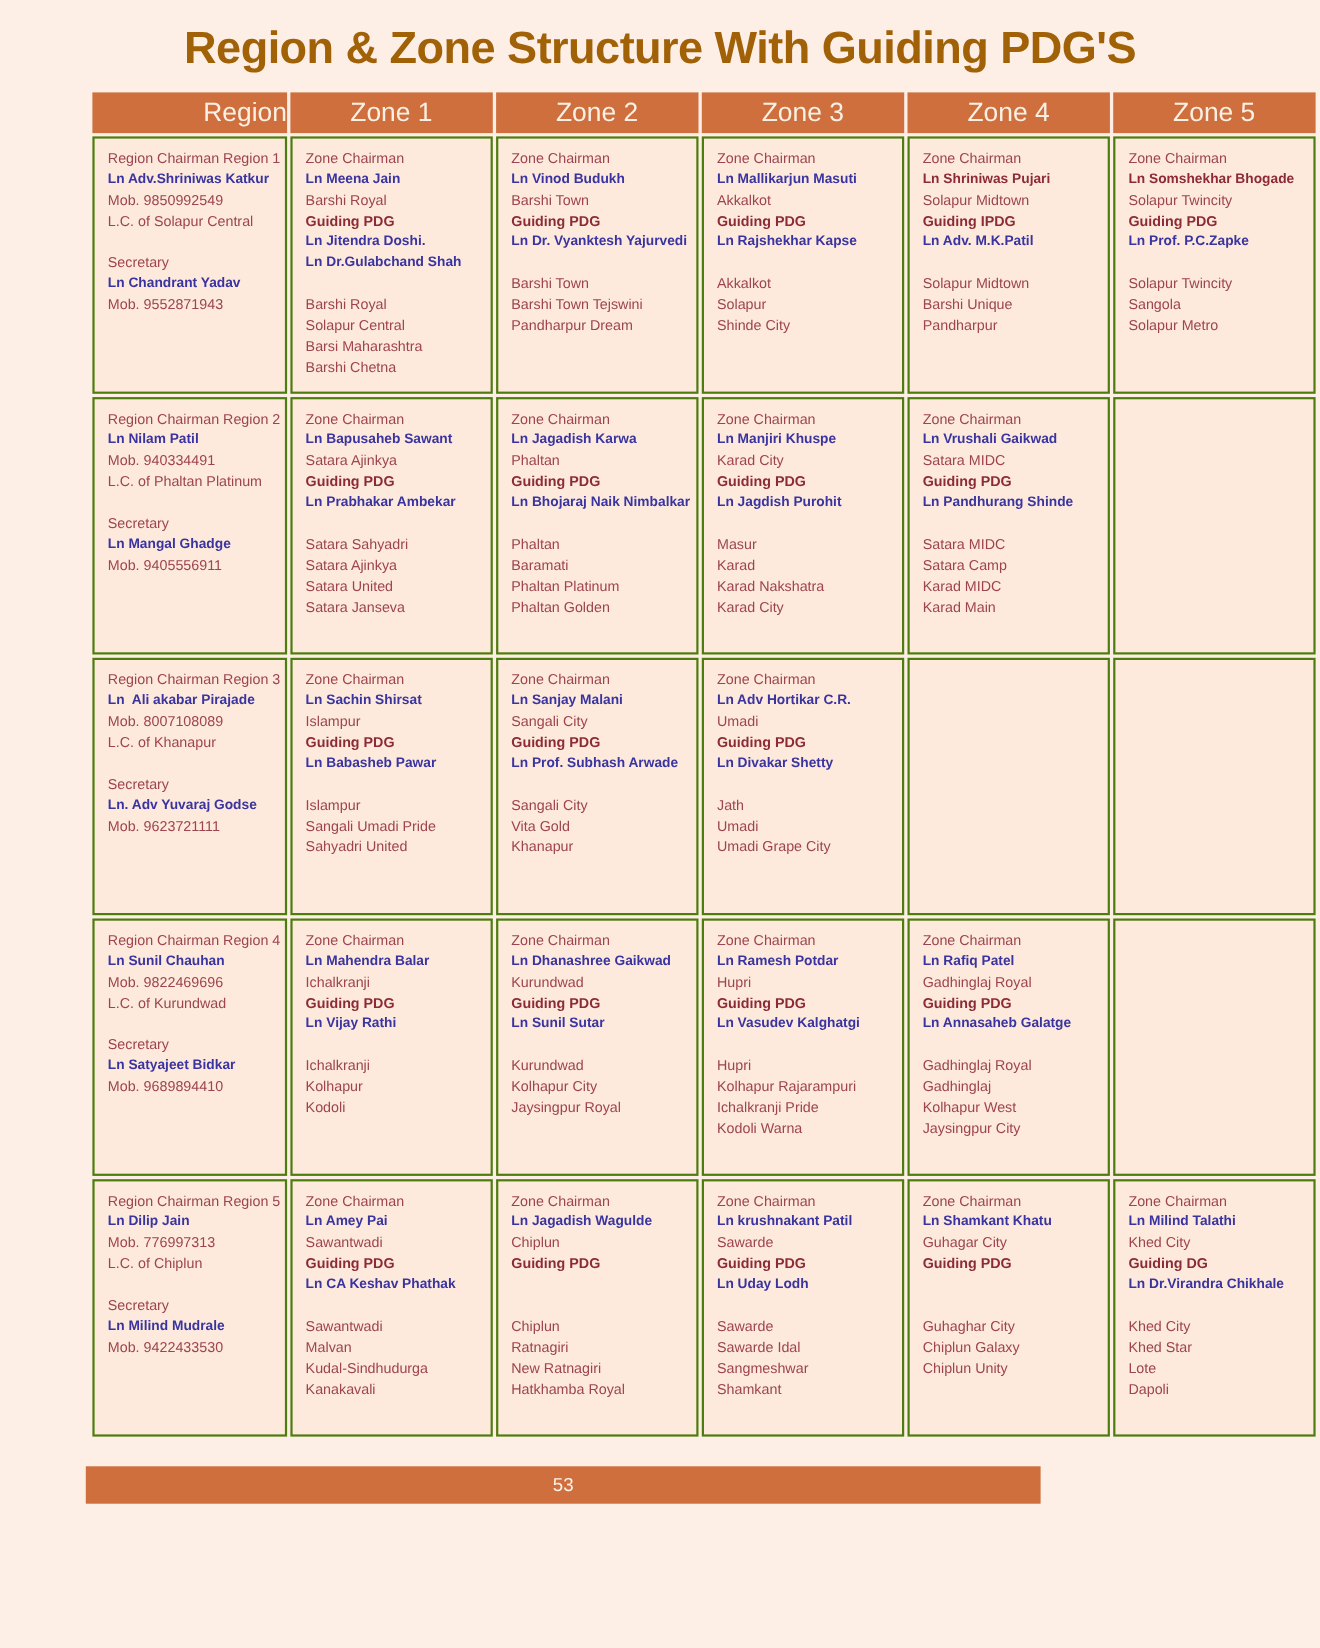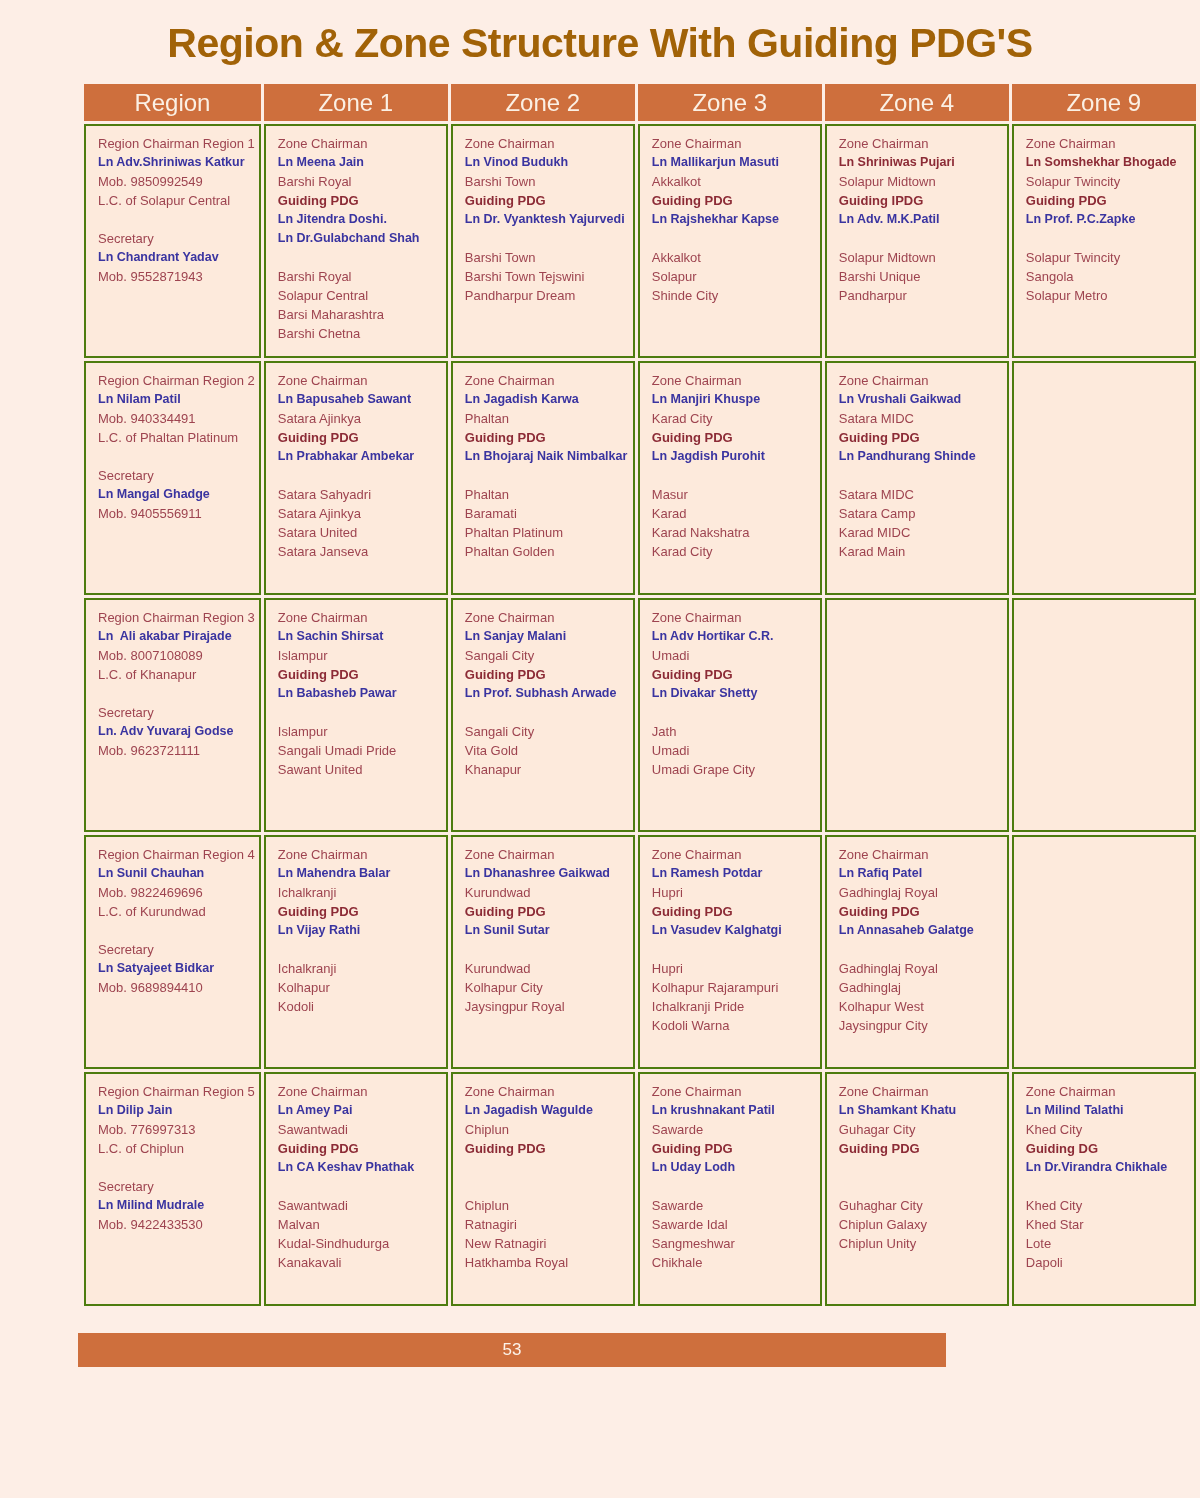--- a/index.html
+++ b/index.html
@@ -24,21 +24,21 @@
   }
   th.hdr {
     background: #ce6f3d;
     color: #fbf0e4;
     font-weight: normal;
     font-size: 24px;
     height: 37px;
     text-align: center;
     vertical-align: middle;
   }
-  th.col-region { width: 170px; }
+  th.col-region { width: 170px; text-align: right; }
   th.col-zone { width: 184px; }
   td.cell {
     border: 2px solid #4d7c0f;
     background: #fdeadc;
     vertical-align: top;
     height: 234px;
     padding: 8px 4px 4px 12px;
     overflow: hidden;
   }
   .line {
@@ -69,21 +69,21 @@
 
 <div class="table-wrap">
   <table class="structure">
     <thead>
       <tr>
           <th class="hdr col-region">Region</th>
           <th class="hdr col-zone">Zone 1</th>
           <th class="hdr col-zone">Zone 2</th>
           <th class="hdr col-zone">Zone 3</th>
           <th class="hdr col-zone">Zone 4</th>
-          <th class="hdr col-zone">Zone 9</th>
+          <th class="hdr col-zone">Zone 5</th>
         </tr>
     </thead>
     <tbody>
         <tr>
           <td class="cell">
             <div class="line plain">Region Chairman Region 1</div>
             <div class="line name">Ln Adv.Shriniwas Katkur</div>
             <div class="line plain">Mob. 9850992549</div>
             <div class="line plain">L.C. of Solapur Central</div>
             <div class="line blank">&nbsp;</div>
@@ -223,21 +223,21 @@
           </td>
           <td class="cell">
             <div class="line plain">Zone Chairman</div>
             <div class="line name">Ln Sachin Shirsat</div>
             <div class="line plain">Islampur</div>
             <div class="line guiding">Guiding PDG</div>
             <div class="line name">Ln Babasheb Pawar</div>
             <div class="line blank">&nbsp;</div>
             <div class="line plain">Islampur</div>
             <div class="line plain">Sangali Umadi Pride</div>
-            <div class="line plain">Sawant United</div>
+            <div class="line plain">Sahyadri United</div>
           </td>
           <td class="cell">
             <div class="line plain">Zone Chairman</div>
             <div class="line name">Ln Sanjay Malani</div>
             <div class="line plain">Sangali City</div>
             <div class="line guiding">Guiding PDG</div>
             <div class="line name">Ln Prof. Subhash Arwade</div>
             <div class="line blank">&nbsp;</div>
             <div class="line plain">Sangali City</div>
             <div class="line plain">Vita Gold</div>
@@ -354,21 +354,21 @@
           <td class="cell">
             <div class="line plain">Zone Chairman</div>
             <div class="line name">Ln krushnakant Patil</div>
             <div class="line plain">Sawarde</div>
             <div class="line guiding">Guiding PDG</div>
             <div class="line name">Ln Uday Lodh</div>
             <div class="line blank">&nbsp;</div>
             <div class="line plain">Sawarde</div>
             <div class="line plain">Sawarde Idal</div>
             <div class="line plain">Sangmeshwar</div>
-            <div class="line plain">Chikhale</div>
+            <div class="line plain">Shamkant</div>
           </td>
           <td class="cell">
             <div class="line plain">Zone Chairman</div>
             <div class="line name">Ln Shamkant Khatu</div>
             <div class="line plain">Guhagar City</div>
             <div class="line guiding">Guiding PDG</div>
             <div class="line blank">&nbsp;</div>
             <div class="line blank">&nbsp;</div>
             <div class="line plain">Guhaghar City</div>
             <div class="line plain">Chiplun Galaxy</div>

